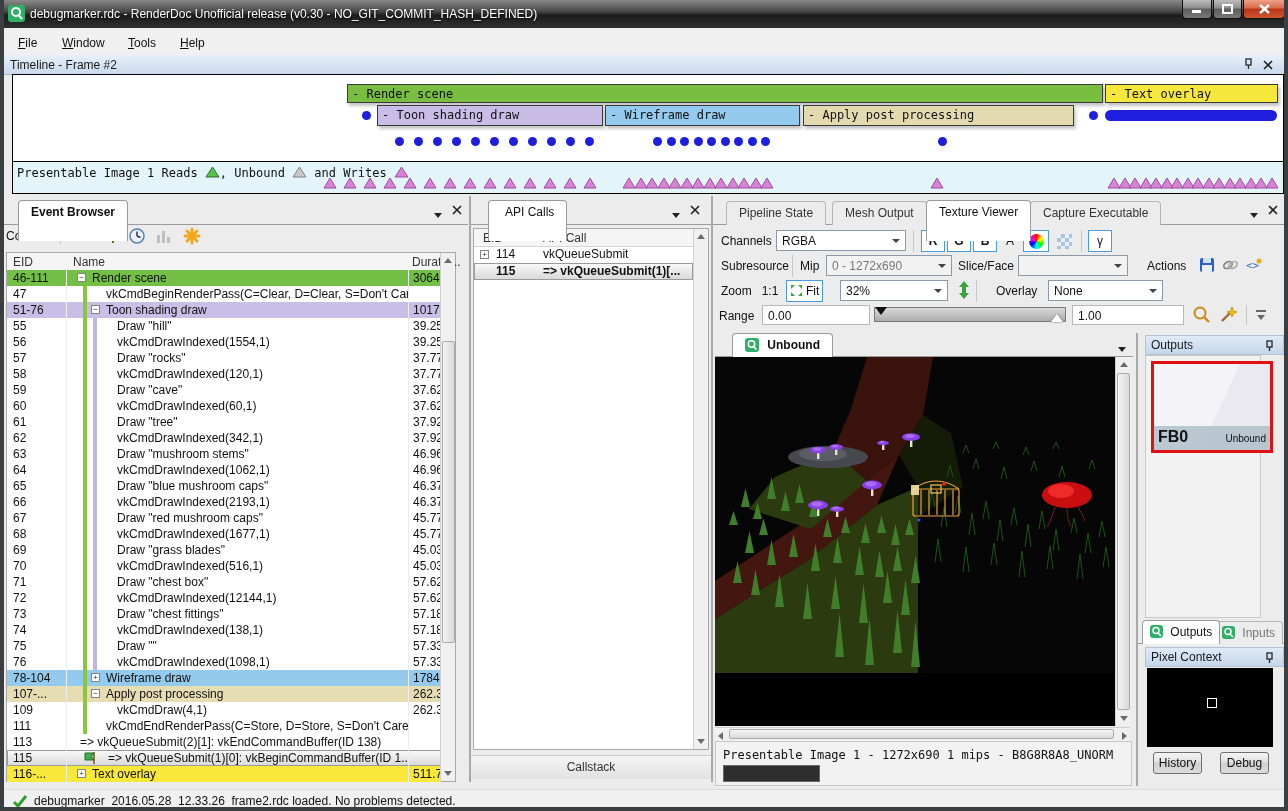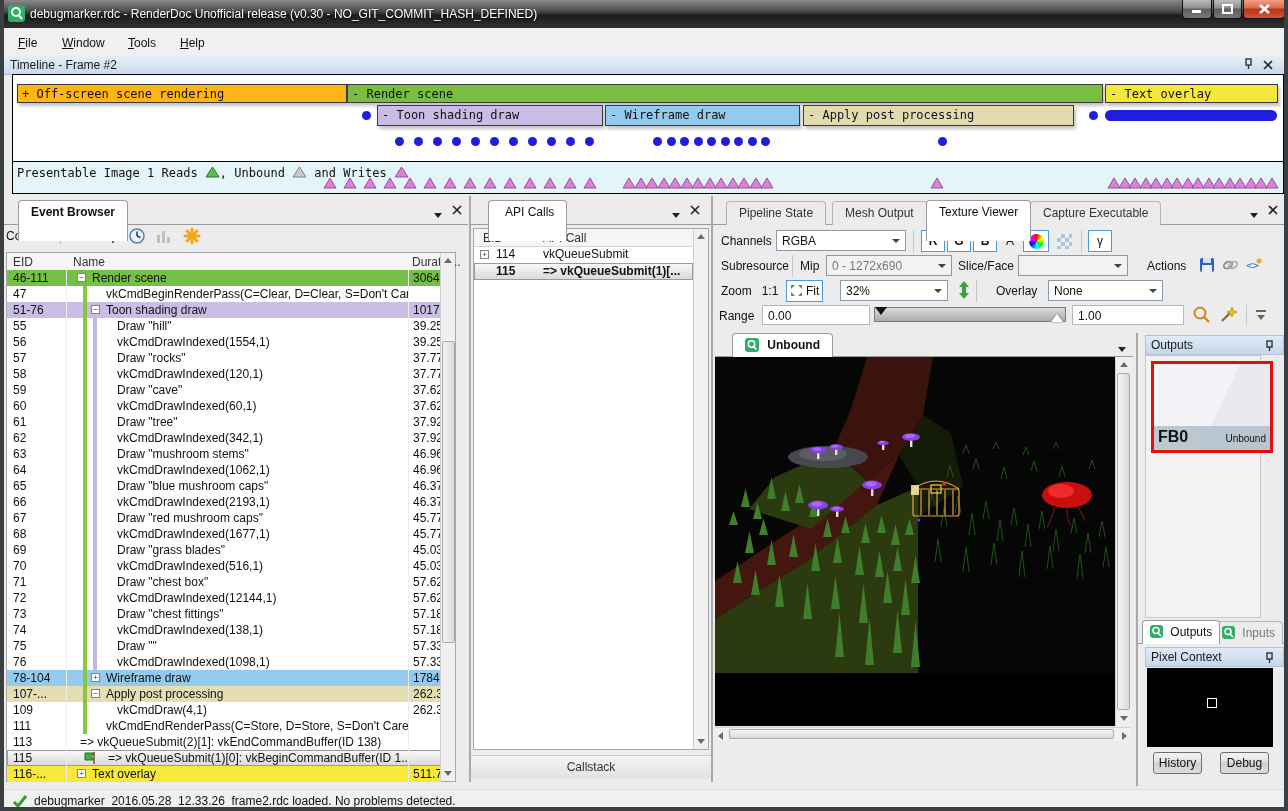--- a/index.html
+++ b/index.html
@@ -158,21 +158,20 @@
           </svg><span>, Unbound</span>
         <svg class="tri" width="15" height="12">
             <polygon points="7.5,1 14,11 1,11" fill="#C9C9C9" stroke="#808080"></polygon>
           </svg>
         <span>and Writes</span>
         <svg class="tri" width="15" height="12">
             <polygon points="7.5,1 14,11 1,11" fill="#D883D8" stroke="#9A4F9A"></polygon>
           </svg>
       </span>
     </div>
-  <div class="tlbar abs" style="left: 4px; top: 9px; width: 330px; height: 19px; background: rgb(255, 181, 21);">+ Off-screen scene rendering</div>
       <div class="tlbar abs" style="left: 334px; top: 9px; width: 756px; height: 19px; background: rgb(121, 190, 65);">- Render scene</div>
       <div class="tlbar abs" style="left: 1092px; top: 9px; width: 173px; height: 19px; background: rgb(246, 231, 60);">- Text overlay</div>
       <div class="tlbar abs" style="left: 364px; top: 30px; width: 226px; height: 21px; background: rgb(201, 188, 230);">- Toon shading draw</div>
       <div class="tlbar abs" style="left: 592px; top: 30px; width: 195px; height: 21px; background: rgb(148, 202, 238);">- Wireframe draw</div>
       <div class="tlbar abs" style="left: 790px; top: 30px; width: 271px; height: 21px; background: rgb(228, 218, 175);">- Apply post processing</div>
       <span class="tldot" style="left: 349px; top: 36px; background: rgb(30, 30, 220);"></span>
       <span class="tldot" style="left: 1076px; top: 36px; background: rgb(30, 30, 220);"></span>
       <span class="tlpill" style="left: 1092px; top: 35px; width: 172px; background: rgb(30, 30, 220);"></span>
       <span class="tldot" style="left: 382px; top: 62px; background: rgb(30, 30, 220);"></span>
       <span class="tldot" style="left: 401px; top: 62px; background: rgb(30, 30, 220);"></span>
@@ -961,20 +960,24 @@
         <i></i>
       </span>
     <span class="thumb" style="top:16px;height:335px;"></span>
   </div>
   <div class="abs" style="left:711px;top:727px;width:415px;height:13px;background:#F0F0F0;border-top:1px solid #D0D0D0;">
     <span class="abs" style="left:3px;top:4px;width:0;height:0;border-top:4px solid transparent;border-bottom:4px solid transparent;border-right:5px solid #6a6a6a;"></span>
     <span class="abs" style="right:3px;top:4px;width:0;height:0;border-top:4px solid transparent;border-bottom:4px solid transparent;border-left:5px solid #6a6a6a;"></span>
     <span class="abs" style="left:14px;top:1px;width:385px;height:10px;background:linear-gradient(#F4F4F4,#DADADA);border:1px solid #ABABAB;border-radius:2px;box-sizing:border-box;"></span>
   </div>
 
+  <div class="abs" style="left:711px;top:741px;width:417px;height:45px;background:#F2F2F2;border:1px solid #C8C8C8;box-sizing:border-box;">
+    <span class="mono abs" style="left:7px;top:6px;font-size:12px;white-space:nowrap;">Presentable Image 1 - 1272x690 1 mips - B8G8R8A8_UNORM</span>
+    <span class="abs" style="left:7px;top:23px;width:95px;height:15px;background:#2E2E2E;border:1px solid #666;"></span>
+  </div>
 
   <div class="split" style="left:1132px;top:333px;width:2px;height:453px;"></div>
   <div class="capt" style="left:1141px;top:335px;width:139px;height:20px;">
     <span>Outputs</span>
     <span class="pin" style="right:8px;top:4px;">
       <svg width="11" height="12">
           <rect x="3" y="1" width="5" height="6" fill="none" stroke="#333" stroke-width="1.4"></rect>
           <line x1="5.5" y1="7" x2="5.5" y2="11" stroke="#333" stroke-width="1.4"></line>
         </svg></span>
   </div>

